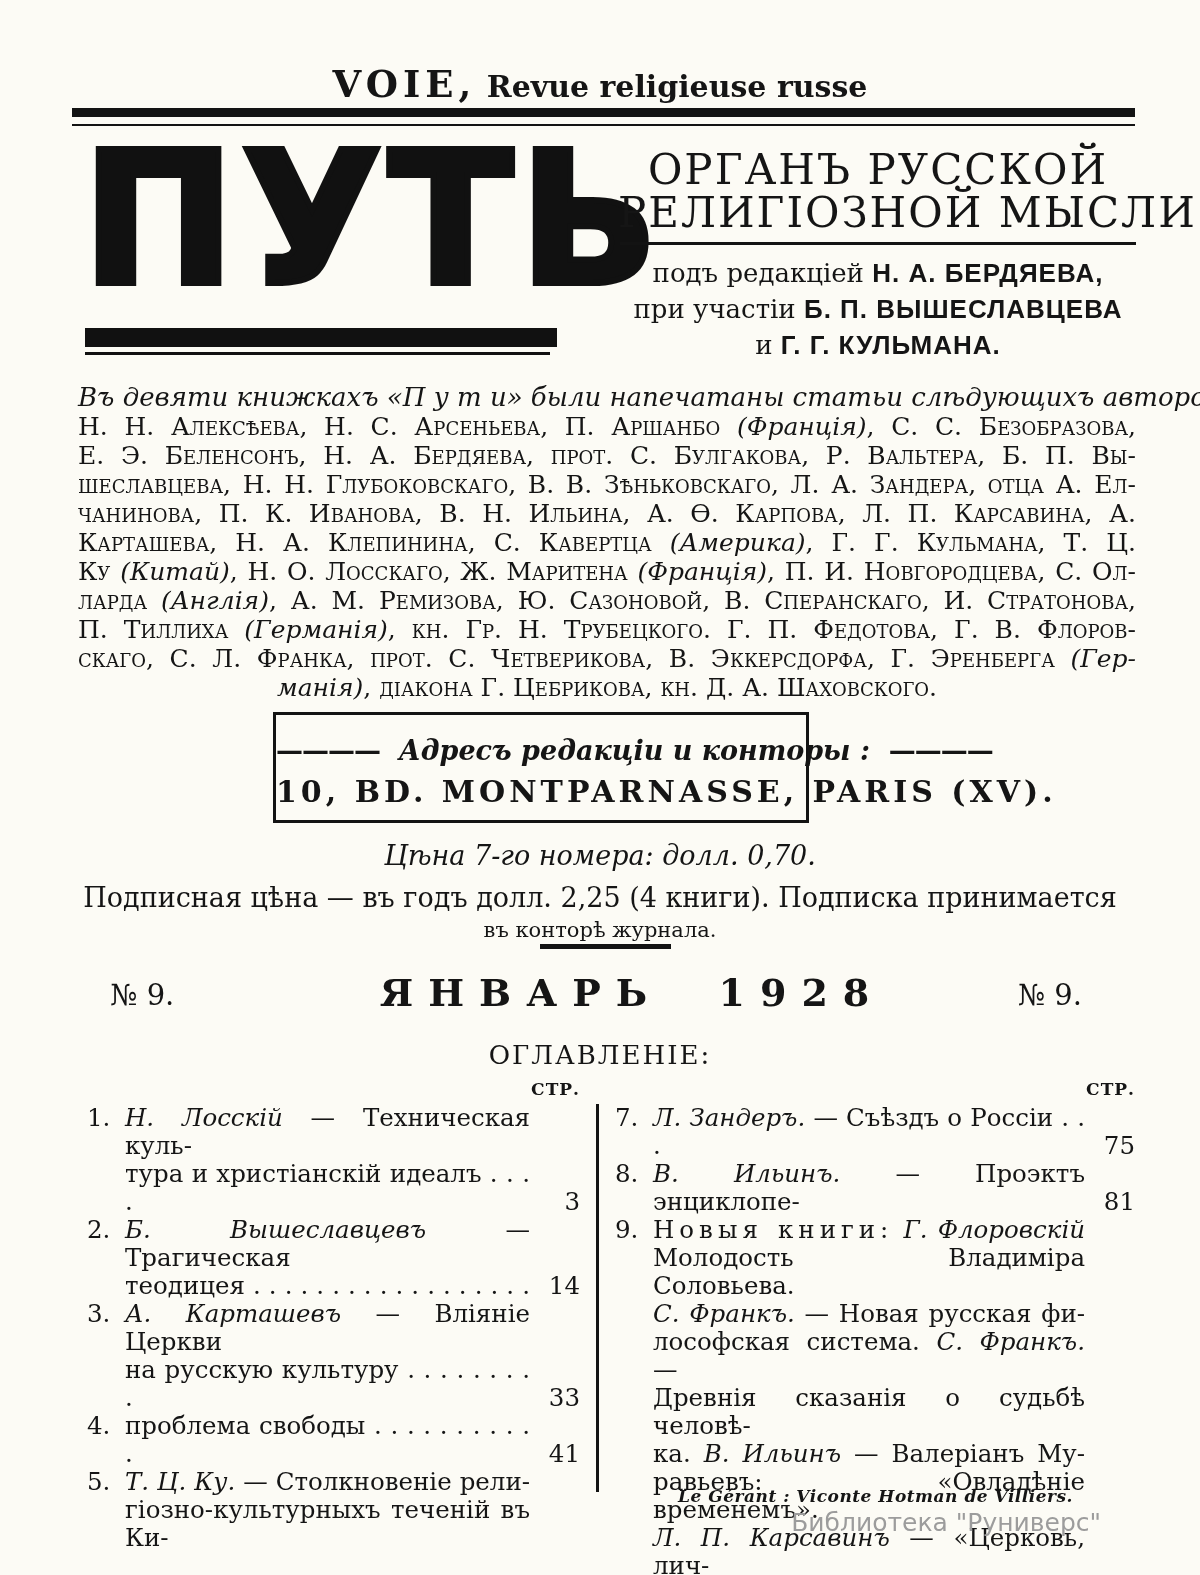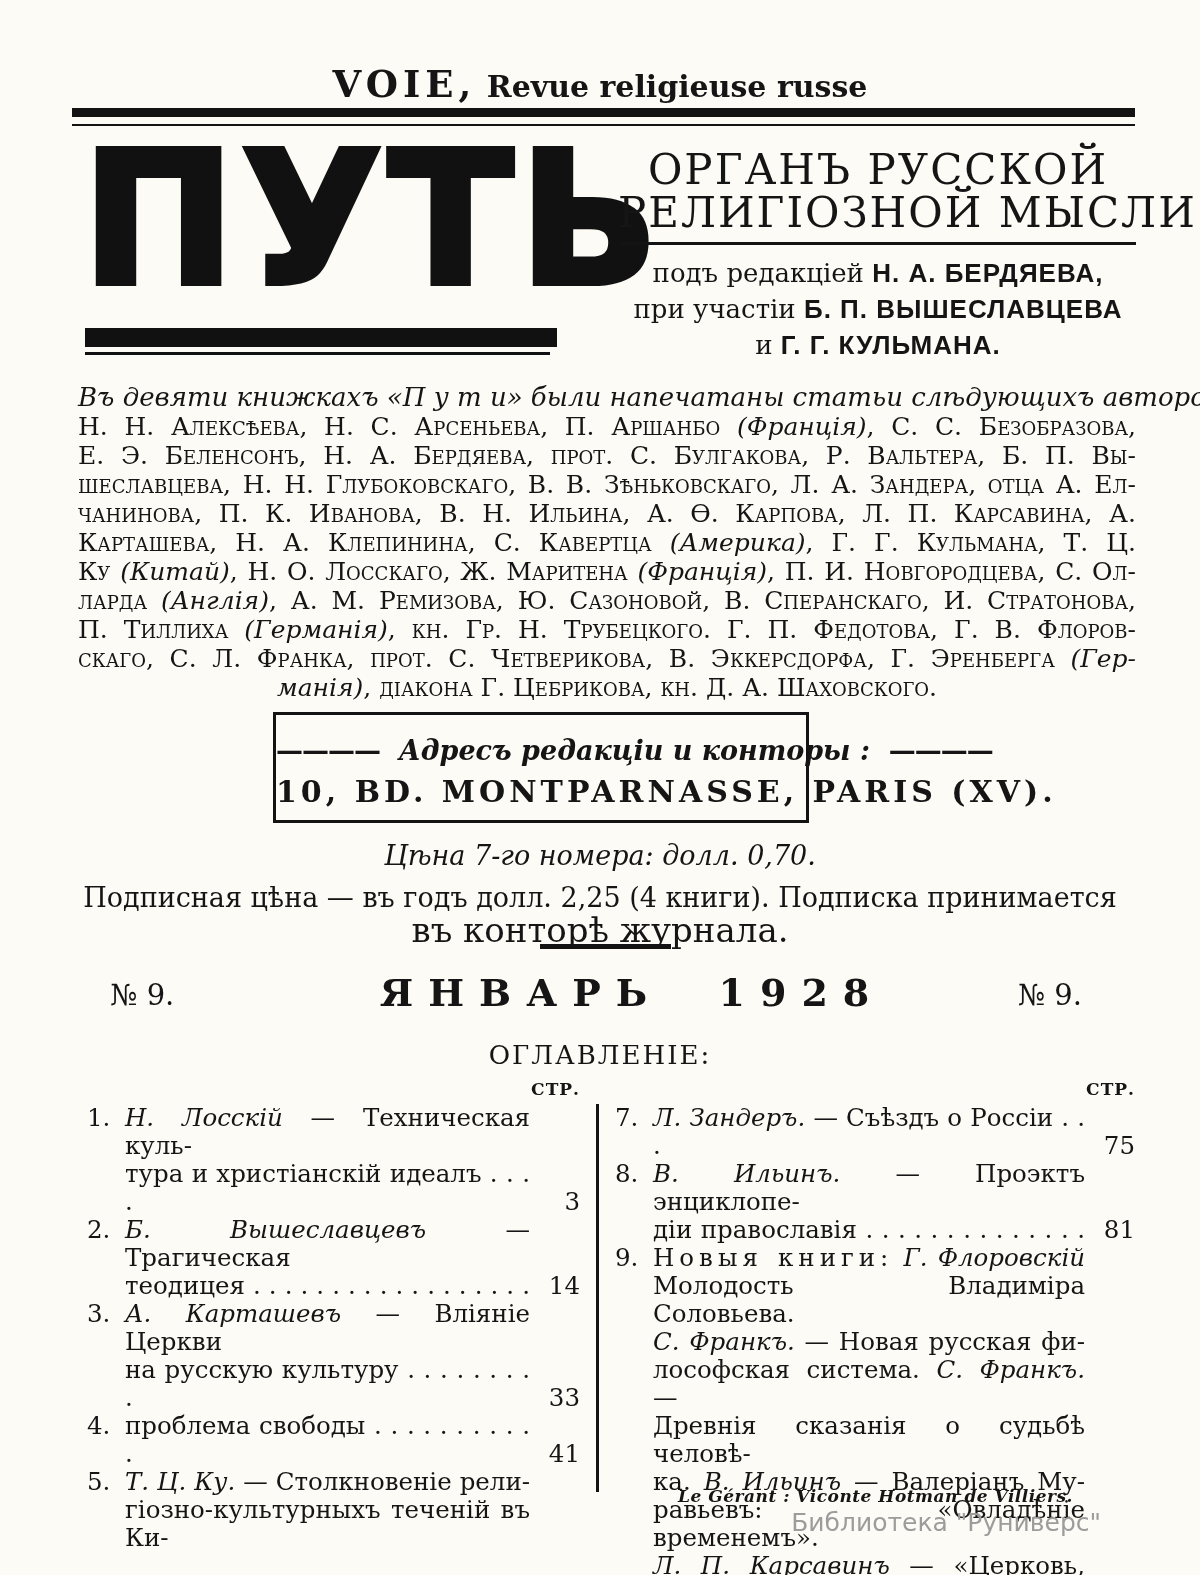--- a/index.html
+++ b/index.html
@@ -49,21 +49,21 @@
     border:3px solid #131313; box-sizing:border-box; text-align:center;
   }
   .addr-label-line{margin-top:20px; font-style:italic; font-weight:bold; font-size:27px; white-space:pre;}
   .addr-dash{letter-spacing:-1px; font-style:normal;}
   .addr-street{margin-top:8px; font-weight:bold; font-size:30px; letter-spacing:4px; white-space:nowrap;}
 
   
   .price-block{position:absolute; left:0; top:840px; width:1200px; text-align:center;}
   .price-line1{font-style:italic; font-size:27px; line-height:32px;}
   .price-line2{font-size:27px; line-height:33px; margin-top:9px;}
-  .price-line3{font-size:34px; line-height:33px;}
+  .price-line3{font-size:21px; line-height:33px;}
   .mini-bar{position:absolute; left:540px; top:944px; width:131px; height:5px; background:#131313;}
 
   
   .issue-no-left{position:absolute; left:110px; top:978px; font-size:29px;}
   .issue-month{position:absolute; left:0; top:970px; width:100%; text-align:center; font-weight:bold; font-size:38px; letter-spacing:15px; white-space:pre;padding-left:32px;}
   .issue-no-right{position:absolute; right:118px; top:978px; font-size:29px;}
   .toc-title{position:absolute; left:0; top:1040px; width:100%; text-align:center; font-size:26px; letter-spacing:2px;}
 
   
   .toc{position:absolute; left:85px; top:1078px; width:1052px; display:flex;}
@@ -175,21 +175,20 @@
     <div class="toc-col toc-col-right">
         <div class="str-header">СТР.</div>
         <div class="toc-entry">
           <span class="toc-num">7.</span>
           <div class="toc-line"><span class="it">Л. Зандеръ.</span><span> — Съѣздъ о Россіи . . .</span></div>
           <span class="toc-page">75</span>
         </div>
         <div class="toc-entry">
           <span class="toc-num">8.</span>
           <div class="toc-line"><span class="it">В. Ильинъ.</span><span> — Проэктъ энциклопе-</span></div>
-          <div class="toc-line"><span>діи православія . . . . . . . . . . . . . .</span></div>
           <span class="toc-page">81</span>
         </div>
         <div class="toc-entry">
           <span class="toc-num">9.</span>
           <div class="toc-line"><span class="lsp">Новыя книги:</span><span> </span><span class="it">Г. Флоровскій</span></div>
           <div class="toc-line"><span>Молодость Владиміра Соловьева.</span></div>
           <div class="toc-line"><span class="it">С. Франкъ.</span><span> — Новая русская фи-</span></div>
           <div class="toc-line"><span>лософская система. </span><span class="it">С. Франкъ.</span><span> —</span></div>
           <div class="toc-line"><span>Древнія сказанія о судьбѣ человѣ-</span></div>
           <div class="toc-line"><span>ка. </span><span class="it">В. Ильинъ</span><span> — Валеріанъ Му-</span></div>

